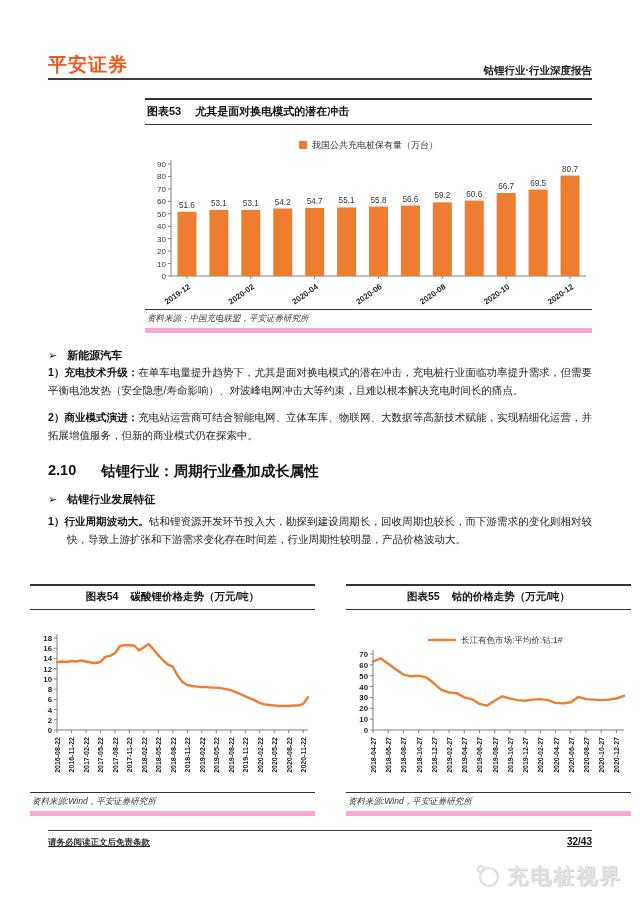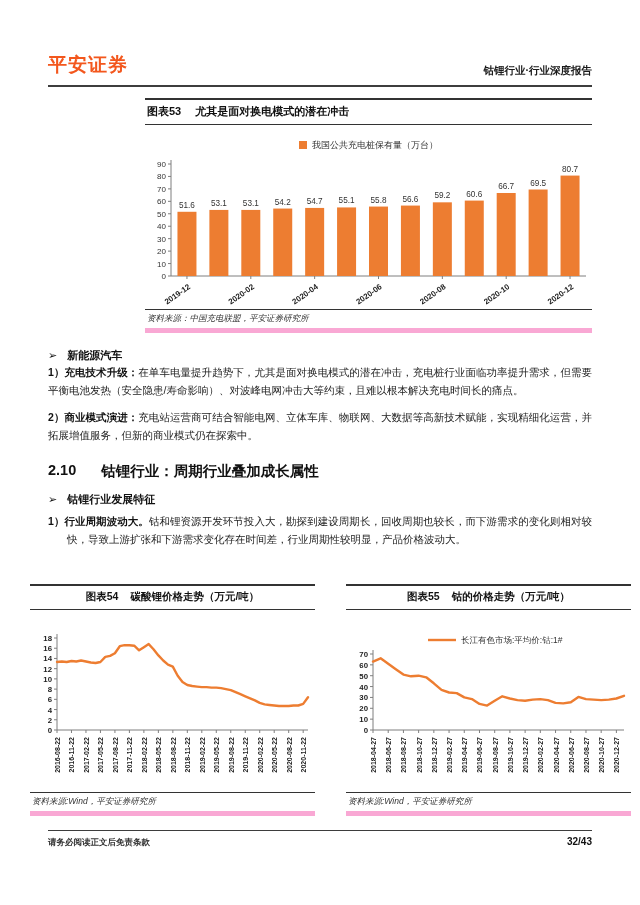--- a/index.html
+++ b/index.html
@@ -1,20 +1,20 @@
 <!DOCTYPE html>
 <html><head>
 <meta charset="utf-8">
 <style>
   html,body{margin:0;padding:0;}
   body{font-family:"Liberation Sans","DejaVu Sans",sans-serif;background:#fff;}
   .page{position:relative;width:640px;height:905px;background:#fff;overflow:hidden;color:#222;}
 
   
-  .header{position:absolute;left:48px;right:48px;top:52px;display:flex;justify-content:space-between;align-items:flex-end;border-bottom:2px solid #3d3d3d;padding-bottom:7px;gap:25px;}
+  .header{position:absolute;left:48px;right:48px;top:52px;display:flex;justify-content:space-between;align-items:flex-end;border-bottom:2px solid #3d3d3d;gap:25px;}
   .logo{font-size:19px;font-weight:bold;color:#F3571D;letter-spacing:1px;}
   .report-type{font-size:10.5px;font-weight:bold;color:#1a1a1a;}
 
   
   .fig-caption{border-top:2px solid #333;border-bottom:1px solid #333;padding:4px 2px 5px 2px;font-weight:bold;color:#111;display:flex;gap:14px;align-items:baseline;}
   .fig53 .fig-caption{font-size:11px;}
   .fig-col .fig-caption{font-size:10.5px;gap:12px;justify-content:center;}
 
   .fig-source{border-top:1px solid #333;border-bottom:5px solid #f9a8d4;padding:3px 2px;font-size:8.5px;font-style:italic;color:#333;}
 
@@ -34,21 +34,21 @@
   .bullet-line.second{margin-top:11px;}
   .para.hanging{padding-left:19px;text-indent:-19px;margin-top:5px;}
 
   
   .figures-row{position:absolute;left:30px;top:584px;width:600px;display:flex;gap:31px;}
   .fig-col{width:285px;}
   .fig-col svg{display:block;}
   .fig-col .fig-source{margin-top:2px;}
 
   
-  .footer{position:absolute;left:48px;right:48px;top:830px;border-top:1.5px solid #3d3d3d;padding-top:5px;display:flex;justify-content:space-between;align-items:baseline;}
+  .footer{position:absolute;left:48px;right:48px;top:830px;border-top:1.5px solid #3d3d3d;padding-top:5px;display:flex;justify-content:space-between;align-items:baseline;text-decoration:underline;}
   .disclaimer{font-size:8.5px;font-weight:bold;color:#333;}
   .page-num{font-size:10px;font-weight:bold;color:#111;}
 
   
   .watermark{position:absolute;right:18px;top:862px;display:flex;align-items:center;gap:6px;color:#e3e3e3;}
   .watermark-text{font-size:21px;font-weight:bold;letter-spacing:2px;text-shadow:1px 1px 0 #d2d2d2;}
 </style>
 </head>
 <body>
 
@@ -293,14 +293,21 @@
         </svg>
       <div class="fig-source">资料来源:Wind，平安证券研究所</div>
     </div>
   </div>
 
   <div class="footer">
     <div class="disclaimer">请务必阅读正文后免责条款</div>
     <div class="page-num">32/43</div>
   </div>
 
+  <div class="watermark">
+    <svg width="26" height="26">
+      <circle cx="14" cy="14" r="9" fill="none" stroke="#dedede" stroke-width="2.2"></circle>
+      <circle cx="6" cy="6" r="3" fill="none" stroke="#dedede" stroke-width="2"></circle>
+    </svg>
+    <span class="watermark-text">充电桩视界</span>
+  </div>
 
 </div>
 
 </body></html>

